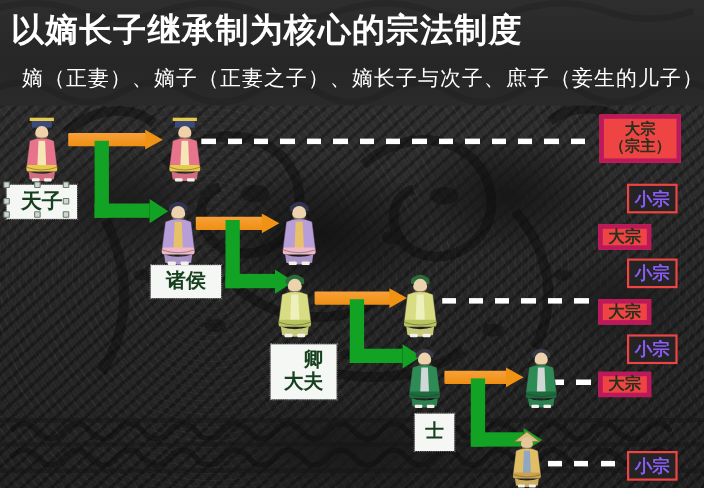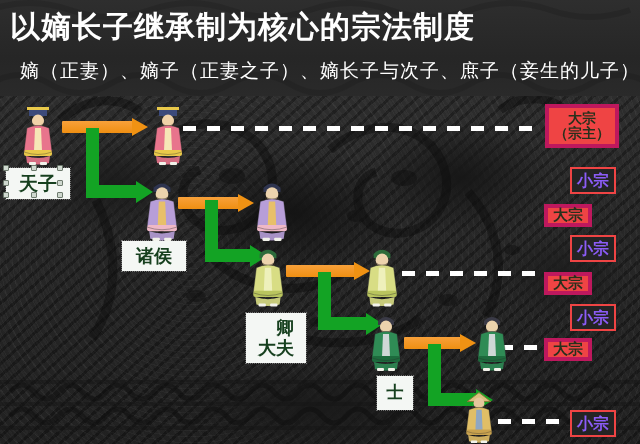--- a/index.html
+++ b/index.html
@@ -323,21 +323,21 @@
           <rect x="5" y="46" width="28" height="6" rx="2" fill="#c9a24e"></rect>
           <path d="M7 52 q12 4 24 0 l-1 7 q-11 3 -22 0 Z" fill="#e0be66" opacity=".9"></path>
           <rect x="10" y="58" width="7" height="3" rx="1" fill="#f2f2ea"></rect>
           <rect x="21" y="58" width="7" height="3" rx="1" fill="#f2f2ea"></rect>
           <path d="M8 24 q11 -5 22 0 l3 24 q-14 5 -28 0 Z" fill="none" stroke="#2a2a2a" stroke-width=".7" opacity=".5"></path>
         </svg>
       </div>
     </div>
   <div id="layer-plates">
       <div class="plate sel" style="left: 6px; top: 168px; width: 54px; height: 27px; font-size: 19px; display: flex; align-items: center; justify-content: center;"><span style="white-space: pre-line;">天子</span><span class="handles"><i style="left: -3px; top: -3px;"></i><i style="left: 25px; top: -3px;"></i><i style="left: 51px; top: -3px;"></i><i style="left: -3px; top: 11.5px;"></i><i style="left: 51px; top: 11.5px;"></i><i style="left: -3px; top: 24px;"></i><i style="left: 25px; top: 24px;"></i><i style="left: 51px; top: 24px;"></i></span></div>
-      <div class="plate sel" style="left: 122px; top: 241px; width: 54px; height: 26px; font-size: 18px; display: flex; align-items: center; justify-content: center;"><span style="white-space: pre-line;">诸侯</span></div>
+      <div class="plate sel" style="left: 137px; top: 241px; width: 54px; height: 26px; font-size: 18px; display: flex; align-items: center; justify-content: center;"><span style="white-space: pre-line;">诸侯</span></div>
       <div class="plate sel" style="left: 246px; top: 313px; width: 50px; height: 46px; font-size: 18px; display: flex; align-items: center; justify-content: center;"><span style="white-space: pre-line;">卿
 大夫</span></div>
       <div class="plate sel" style="left: 377px; top: 376px; width: 26px; height: 30px; font-size: 17px; display: flex; align-items: center; justify-content: center;"><span style="white-space: pre-line;">士</span></div>
     </div>
   <div id="layer-tags">
       <div class="tag da" style="left: 545px; top: 104px; min-width: 56px; font-size: 14px; display: flex; align-items: center; justify-content: center; height: 44px; box-sizing: border-box;">
         <span style="white-space: pre-line;">大宗
 （宗主）</span>
       </div>
       <div class="tag xiao" style="left: 570px; top: 167px; min-width: 46px; font-size: 16px; display: flex; align-items: center; justify-content: center; height: 27px; box-sizing: border-box;">

